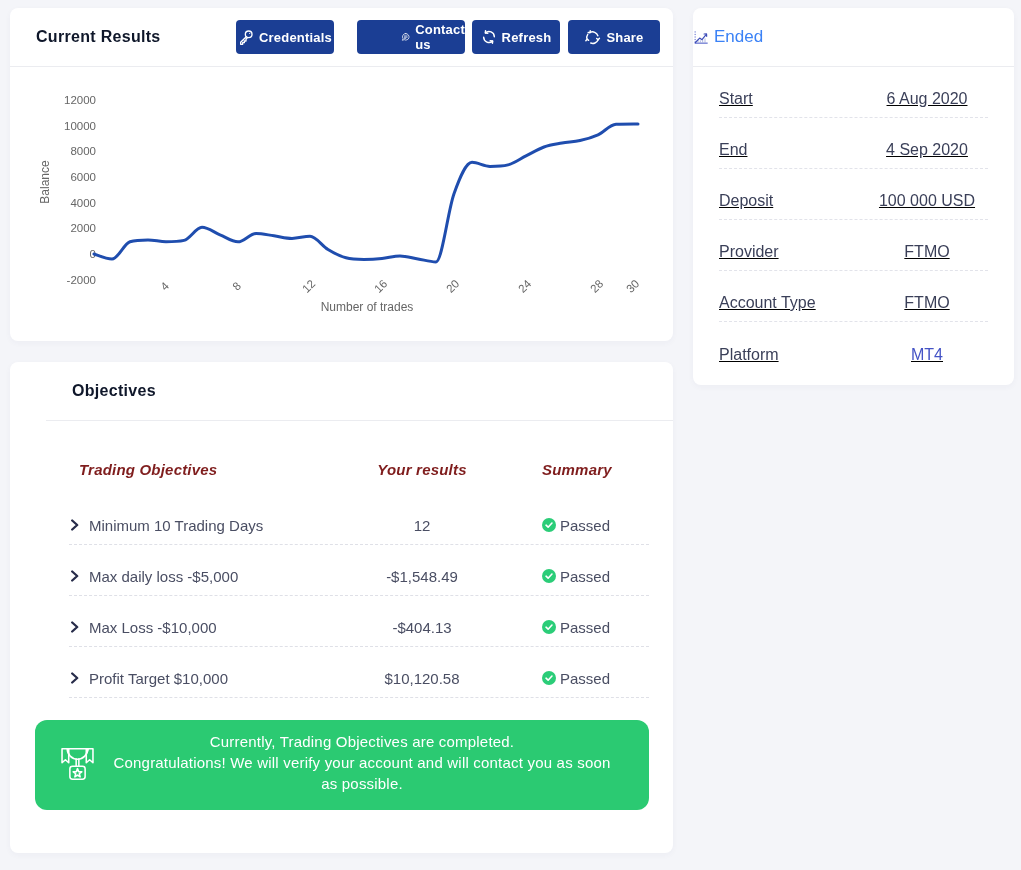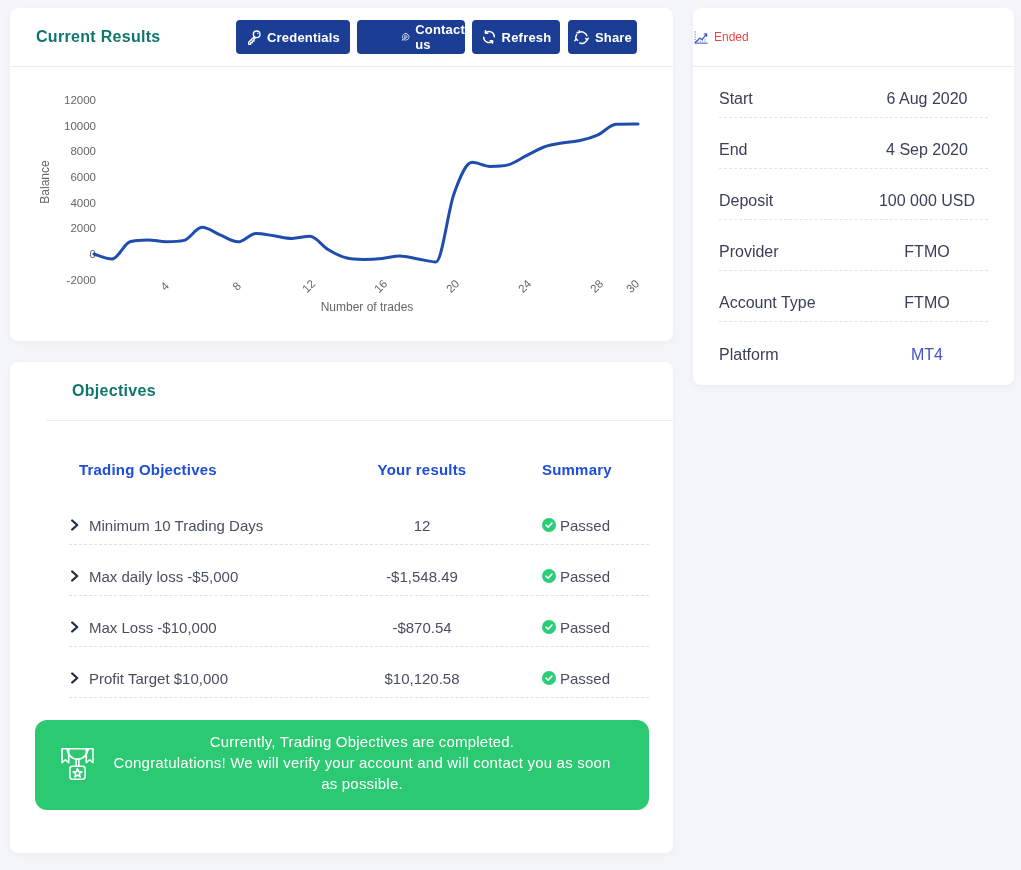--- a/index.html
+++ b/index.html
@@ -1,20 +1,20 @@
 <!DOCTYPE html>
 <html><head>
 <meta charset="utf-8">
 <style>
 * { margin:0; padding:0; box-sizing:border-box; }
 html,body { width:1021px; height:870px; overflow:hidden; }
 body { background:#f4f5f9; font-family:"Liberation Sans",sans-serif; }
 .card { position:absolute; background:#fff; border-radius:8px; box-shadow:0 2px 6px rgba(40,50,100,.04); }
 .card-head { height:59px; border-bottom:1px solid #ebecf0; display:flex; align-items:center; }
-h2 { font-size:16px; font-weight:bold; color:#0f766e; letter-spacing:.3px; }
+h2 { font-size:16px; font-weight:bold; color:#0f172a; letter-spacing:.3px; }
 .btn { position:absolute; top:12px; height:34px; background:#1b3e94; border-radius:4px; color:#fff;
   font-size:13px; font-weight:bold; display:flex; align-items:center; justify-content:center; letter-spacing:.2px; }
 .btn svg { margin-right:5px; }
 .crow { display:flex; align-items:center; justify-content:space-between; height:51px; padding-top:14px;
   border-bottom:1px dashed #e2e3ea; font-size:16px; color:#3a3f58; }
 .crow:last-child { border-bottom:none; }
 .crow .val { width:122px; text-align:center; }
 .orow { display:flex; align-items:center; height:51px; border-bottom:1px dashed #dfe0e7; font-size:15px; color:#4a4e63; padding-top:12px; }
 .oc1 { flex:1; display:flex; align-items:center; }
 .oc2 { width:170px; margin-right:35px; text-align:center; }
@@ -24,21 +24,21 @@
 .passed svg { margin-right:4px; }
 </style>
 </head>
 <body>
 <div style="position:relative; width:1021px; height:870px;">
 
   <div class="card" style="left:10px; top:8px; width:663px; height:333px;">
     <div class="card-head">
         <h2 style="margin-left:26px;">Current Results</h2>
       </div>
-    <div class="btn" style="left:226px; width:114px;">
+    <div class="btn" style="left:226px; width:98px;">
         <svg width="16" height="16" viewBox="0 0 24 24" fill="none" stroke="#fff" stroke-width="2" stroke-linecap="round" stroke-linejoin="round">
           <circle cx="16" cy="8" r="5"></circle>
           <circle cx="17.5" cy="6.5" r="1" fill="#fff" stroke="none"></circle>
           <path d="M12.4 11.6 L4 20 L4 23 L7 23 L7 20.5 L9.5 20.5 L9.5 18 L12 18 L12 15.5 L13.5 14"></path>
         </svg>
         <span>Credentials</span>
       </div>
     <div class="btn" style="left:347px; width:108px;padding-left:44px;">
         <svg width="16" height="16" viewBox="0 0 24 24" fill="none" stroke="#fff" stroke-width="1.9" stroke-linecap="round" stroke-linejoin="round">
           <path d="M12.5 3 a8.5 8.5 0 1 1-4.2 15.9 L3.6 20.6 L5.3 16.2 A8.5 8.5 0 0 1 12.5 3 z"></path>
@@ -48,21 +48,21 @@
       </div>
     <div class="btn" style="left:462px; width:88px;">
         <svg width="16" height="16" viewBox="0 0 24 24" fill="none" stroke="#fff" stroke-width="2.2" stroke-linecap="round" stroke-linejoin="round">
           <path d="M20 11.5 A 8 8 0 0 0 6.6 5.8"></path>
           <path d="M4 12.5 A 8 8 0 0 0 17.4 18.2"></path>
           <path d="M6.8 2.5 L6.6 6.2 L10.2 6.4"></path>
           <path d="M17.2 21.5 L17.4 17.8 L13.8 17.6"></path>
         </svg>
         <span>Refresh</span>
       </div>
-    <div class="btn" style="left:558px; width:69px;">
+    <div class="btn" style="left:558px; width:92px;">
         <svg width="17" height="17" viewBox="0 0 24 24" fill="none" stroke="#fff" stroke-width="2" stroke-linecap="round" stroke-linejoin="round">
           <path d="M8.5 4.8 A 8 8 0 0 1 19.6 9.5"></path>
           <path d="M19.8 15.5 A 8 8 0 0 1 9.5 19.8"></path>
           <path d="M4.3 14.5 A 8 8 0 0 1 5.3 7.5"></path>
           <path d="M8.8 2.5 L8.5 5.2 L5.9 5.0"></path>
           <path d="M21.8 13.1 L19.9 15.2 L17.9 13.4"></path>
           <path d="M2.6 16.6 L4.4 14.3 L6.5 16.0"></path>
         </svg>
         <span>Share</span>
       </div>
@@ -86,37 +86,37 @@
           <text transform="translate(625.5,281) rotate(-45)" text-anchor="middle">30</text>
           <text x="357" y="302.5" text-anchor="middle" font-size="12">Number of trades</text>
           <text transform="translate(38.5,174) rotate(-90)" text-anchor="middle" font-size="12">Balance</text>
         </g>
         <path d="M84.0,246.0 C87.0,246.9 96.0,251.1 102.0,251.1 C108.0,251.1 114.0,235.7 120.0,233.8 C126.0,231.9 132.0,231.9 138.0,231.9 C144.0,231.9 150.0,233.8 156.0,233.8 C162.0,233.8 168.0,233.8 174.0,232.4 C180.0,231.0 186.0,219.3 192.0,219.3 C198.0,219.3 204.0,224.4 210.0,226.8 C216.0,229.2 222.0,233.8 228.0,233.8 C234.0,233.8 240.0,225.5 246.0,225.5 C252.0,225.5 258.0,227.0 264.0,227.8 C270.0,228.6 276.0,230.4 282.0,230.4 C288.0,230.4 294.0,228.3 300.0,228.3 C306.0,228.3 312.0,237.9 318.0,241.5 C324.0,245.1 330.0,248.3 336.0,249.8 C342.0,251.4 348.0,251.4 354.0,251.4 C360.0,251.4 366.0,251.1 372.0,250.5 C378.0,249.9 384.0,247.9 390.0,247.9 C396.0,247.9 402.0,249.9 408.0,250.9 C414.0,251.9 420.0,253.9 426.0,253.9 C432.0,253.9 438.0,202.3 444.0,185.7 C450.0,169.1 456.0,154.3 462.0,154.3 C468.0,154.3 474.0,158.4 480.0,158.4 C486.0,158.4 492.0,158.4 498.0,156.9 C504.0,155.4 510.0,150.9 516.0,147.9 C522.0,144.9 528.0,141.1 534.0,139.0 C540.0,136.8 546.0,136.2 552.0,135.1 C558.0,134.0 564.0,133.9 570.0,132.5 C576.0,131.2 582.0,129.5 588.0,126.8 C594.0,124.1 600.0,116.6 606.0,116.3 C612.0,115.9 621.0,115.9 624.0,115.9 L628.0,115.9" fill="none" stroke="#1f4dae" stroke-width="3" stroke-linecap="round" stroke-linejoin="round"></path>
       </svg>
   </div>
 
   <div class="card" style="left:693px; top:8px; width:321px; height:377px;">
     <div class="card-head" style="justify-content:space-between;">
-      <div style="margin-right:25px; display:flex; align-items:center; color:#ef4444; font-size:12px;">
+      <div style="margin-right:25px; display:flex; align-items:center; color:#3b82f6; font-size:17px;">
           <svg width="16" height="16" viewBox="0 0 24 24" fill="none">
             <path d="M3.2 3.5 v17.5" stroke="#4c5bc8" stroke-width="1.4" stroke-dasharray="1.8 2"></path>
             <path d="M2.5 21.2 h19.5" stroke="#4c5bc8" stroke-width="1.6"></path>
             <g stroke="#a5aedb" stroke-width="1.3">
               <path d="M7.5 20.5 v-4.5"></path>
               <path d="M11 20.5 v-3.5"></path>
               <path d="M14.5 20.5 v-5"></path>
               <path d="M18 20.5 v-6.5"></path>
             </g>
             <path d="M3.6 20.3 L10 13.6 L13.5 16.1 L19.6 8.4" stroke="#3d4db8" stroke-width="1.8" stroke-linecap="round" stroke-linejoin="round"></path>
             <path d="M16.6 7.5 L20.3 7.3 L20.5 11" stroke="#3d4db8" stroke-width="1.8" stroke-linecap="round" stroke-linejoin="round"></path>
           </svg>
           <span style="margin-left:5px;">Ended</span>
         </div>
     </div>
-    <div style="padding:0 26px;">
+    <div style="padding:0 26px;text-decoration:underline;">
       <div class="crow">
           <span>Start</span>
           <span class="val">6 Aug 2020</span>
         </div>
       <div class="crow">
           <span>End</span>
           <span class="val">4 Sep 2020</span>
         </div>
       <div class="crow">
           <span>Deposit</span>
@@ -135,21 +135,21 @@
           <span class="val" style="color:#4453c5;">MT4</span>
         </div>
     </div>
   </div>
 
   <div class="card" style="left:10px; top:362px; width:663px; height:491px;padding-left:36px;">
     <div class="card-head">
         <h2 style="margin-left:26px;">Objectives</h2>
       </div>
     <div style="margin:0 24px 0 23px;">
-      <div style="display:flex; padding:38px 0 0; font-size:15px; font-weight:bold; color:#1d4ed8; letter-spacing:.2px; line-height:22px;">
+      <div style="display:flex; padding:38px 0 0; font-size:15px; font-weight:bold; color:#7f1d1d; letter-spacing:.2px; line-height:22px;font-style:italic;">
         <div class="oc1" style="padding-left:10px;">Trading Objectives</div>
         <div class="oc2">Your results</div>
         <div class="oc3">Summary</div>
       </div>
       <div style="height:13px;"></div>
       <div class="orow">
         <div class="oc1">
             <span class="chev">
               <svg width="11" height="12" viewBox="0 0 11 12" fill="none" stroke="#272c4a" stroke-width="2.3" stroke-linecap="round" stroke-linejoin="round">
                 <path d="M3.2 1.5 L8.2 6 L3.2 10.5"></path>
@@ -190,21 +190,21 @@
       </div>
       <div class="orow">
         <div class="oc1">
             <span class="chev">
               <svg width="11" height="12" viewBox="0 0 11 12" fill="none" stroke="#272c4a" stroke-width="2.3" stroke-linecap="round" stroke-linejoin="round">
                 <path d="M3.2 1.5 L8.2 6 L3.2 10.5"></path>
               </svg>
             </span>
             <span>Max Loss -$10,000</span>
           </div>
-        <div class="oc2">-$870.54</div>
+        <div class="oc2">-$404.13</div>
         <div class="oc3">
             <span class="passed">
               <svg width="14" height="14" viewBox="0 0 16 16">
                 <circle cx="8" cy="8" r="8" fill="#2bcd78"></circle>
                 <path d="M4.6 8.2 L7 10.5 L11.4 5.8" fill="none" stroke="#fff" stroke-width="1.8" stroke-linecap="round" stroke-linejoin="round"></path>
               </svg>
               <span>Passed</span>
             </span>
           </div>
       </div>

